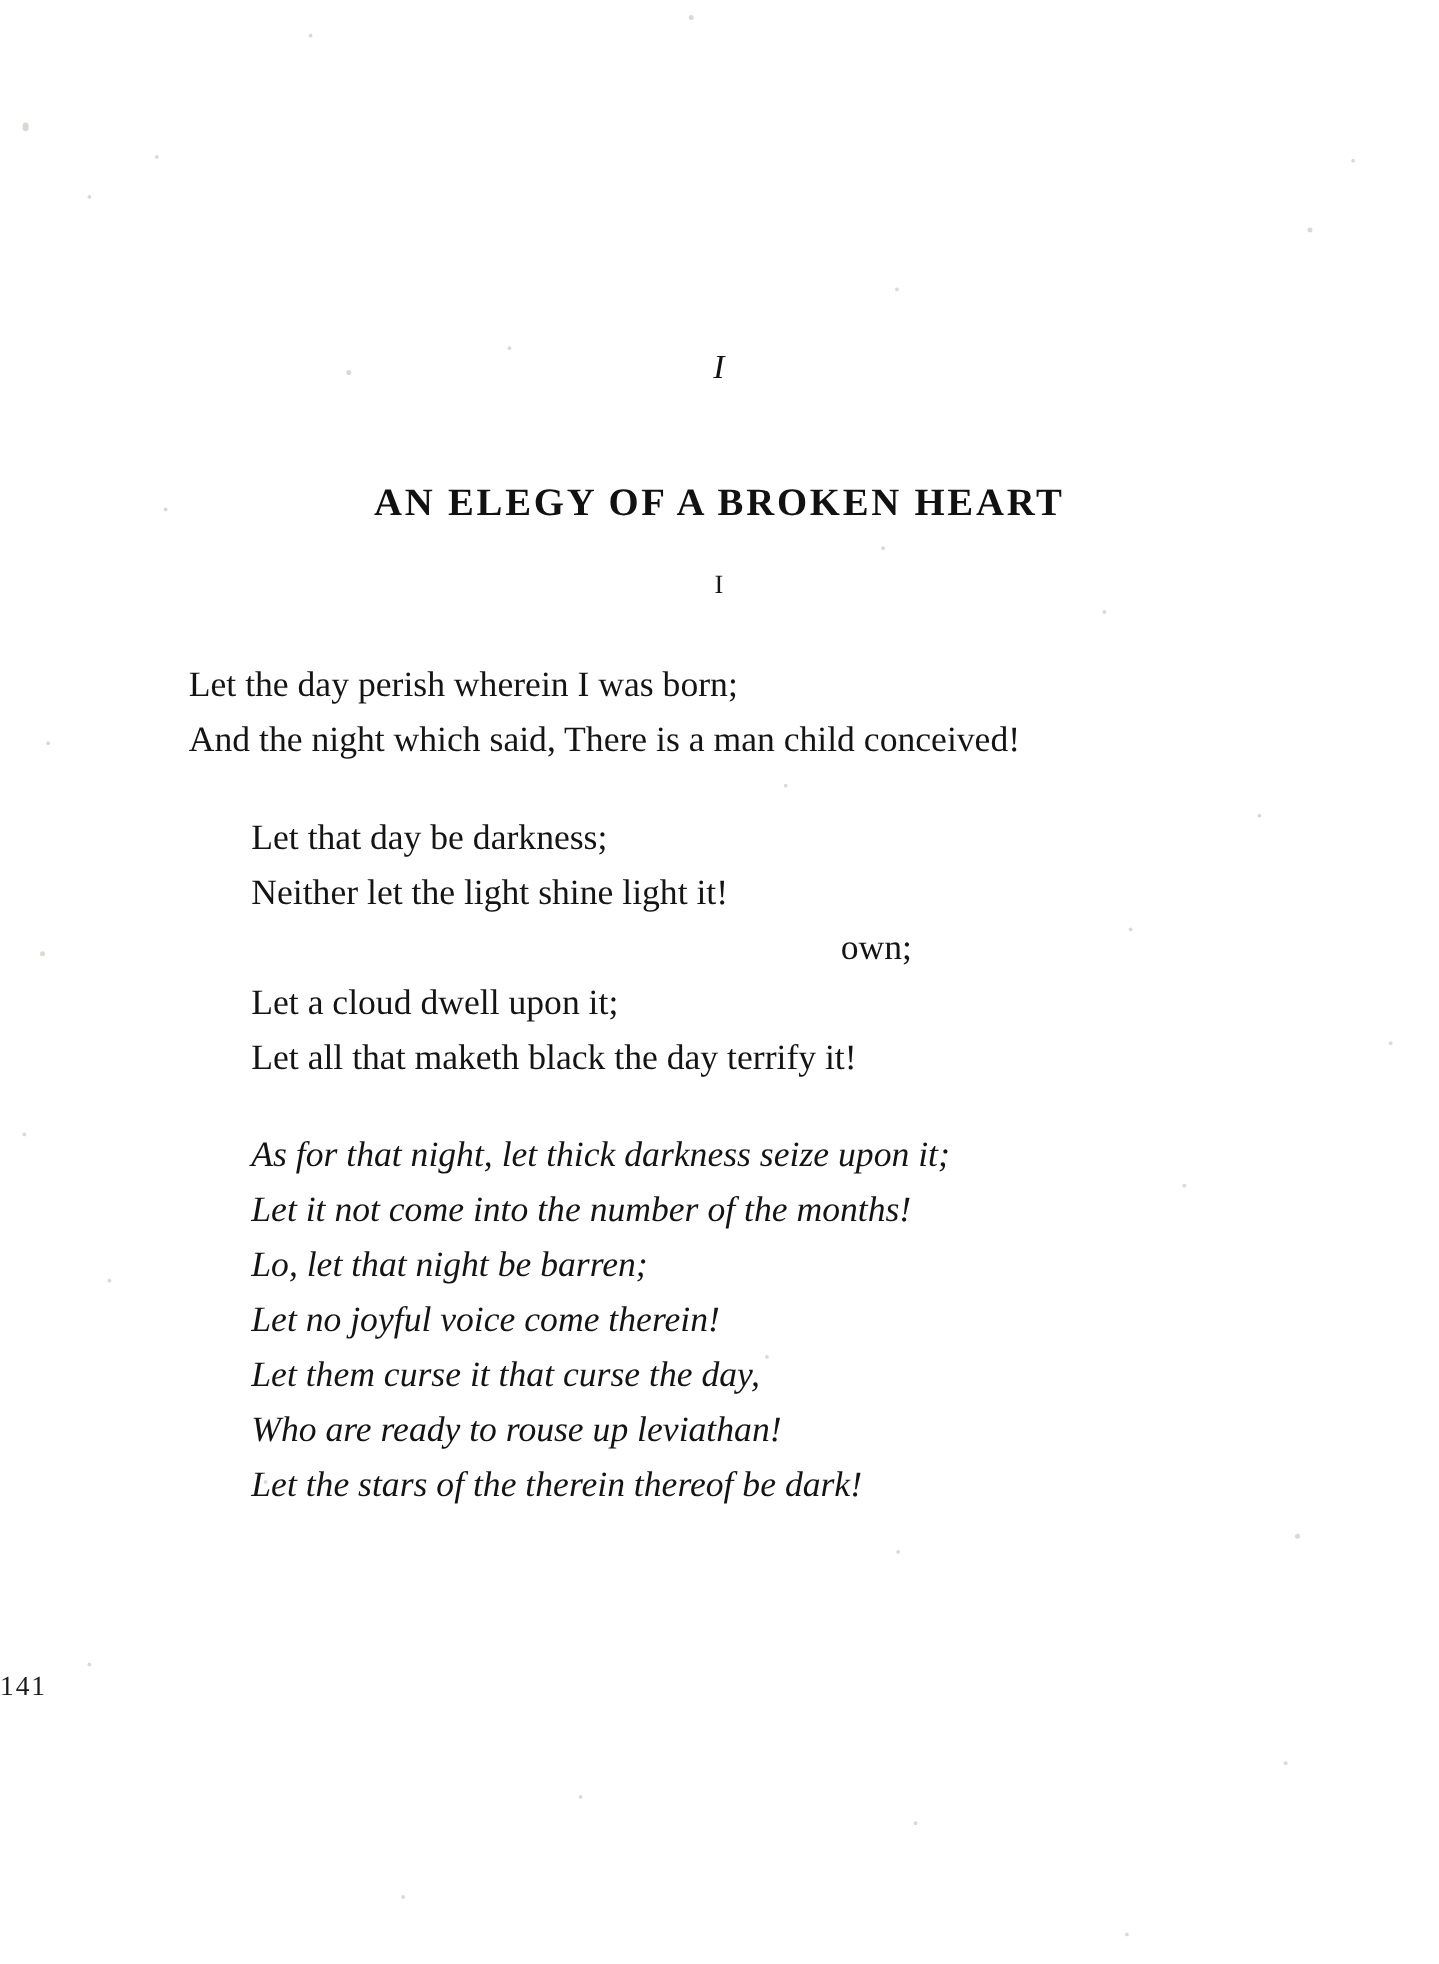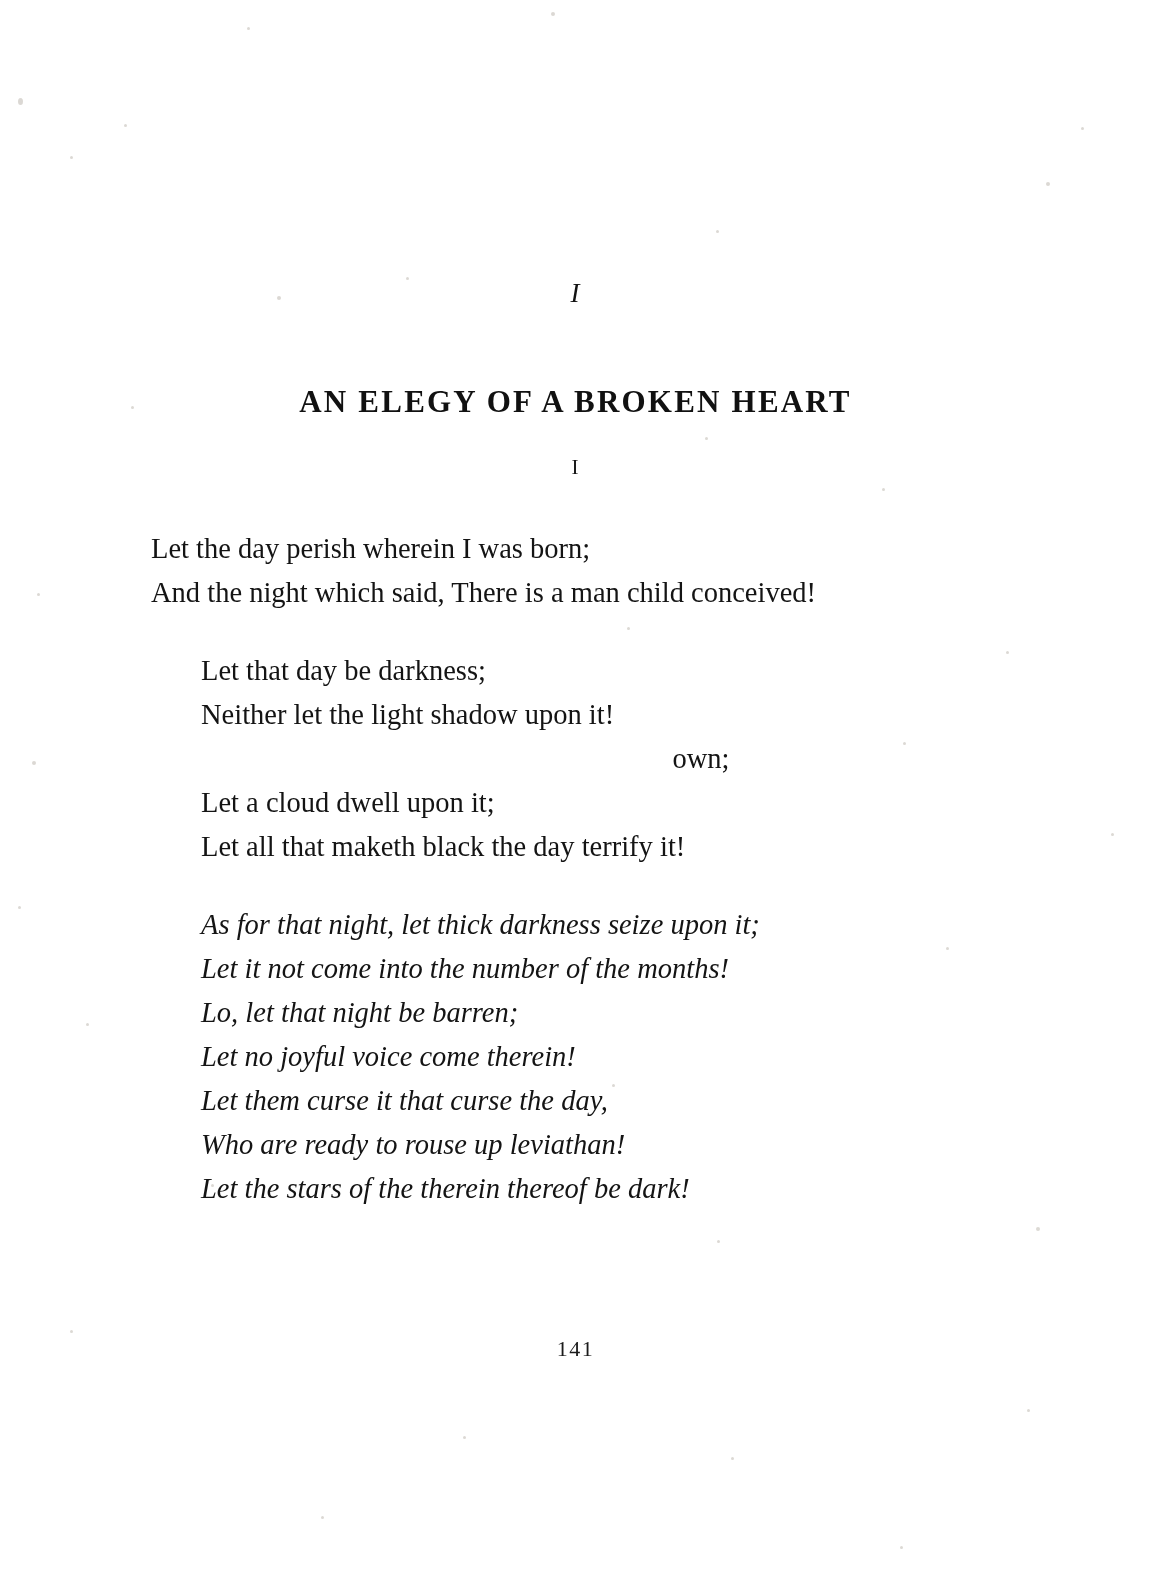--- a/index.html
+++ b/index.html
@@ -84,21 +84,21 @@
     white-space: nowrap;
     color: #141414;
   }
   .indent-1 { padding-left: 50px; }
   .indent-2 { padding-left: 140px; text-align: center; }
   .folio {
     position: absolute;
     top: 1336px;
     left: 0;
     width: 1151px;
-    text-align: center;
+    text-align: left;
     font-size: 22px;
     letter-spacing: 1.5px;
     color: #1b1b1b;
   }
 </style>
 </head>
 <body>
 
 <div class="page">
 
@@ -145,21 +145,21 @@
 
   <div class="stanzas">
 
     <div class="stanza">
       <div class="line">Let the day perish wherein I was born;</div>
       <div class="line">And the night which said, There is a man child conceived!</div>
     </div>
 
     <div class="stanza">
       <div class="line indent-1">Let that day be darkness;</div>
-      <div class="line indent-1">Neither let the light shadow upon it!</div>
+      <div class="line indent-1">Neither let the light shine light it!</div>
       <div class="line indent-2">own;</div>
       <div class="line indent-1">Let a cloud dwell upon it;</div>
       <div class="line indent-1">Let all that maketh black the day terrify it!</div>
     </div>
 
     <div class="stanza">
       <div class="line indent-1">As for that night, let thick darkness seize upon it;</div>
       <div class="line indent-1">Let it not come into the number of the months!</div>
       <div class="line indent-1">Lo, let that night be barren;</div>
       <div class="line indent-1">Let no joyful voice come therein!</div>

